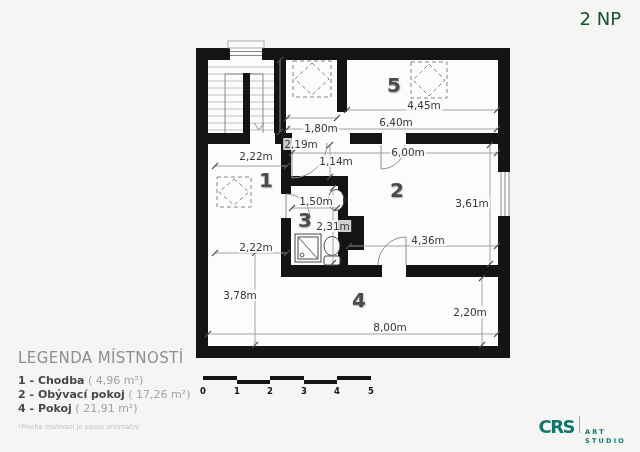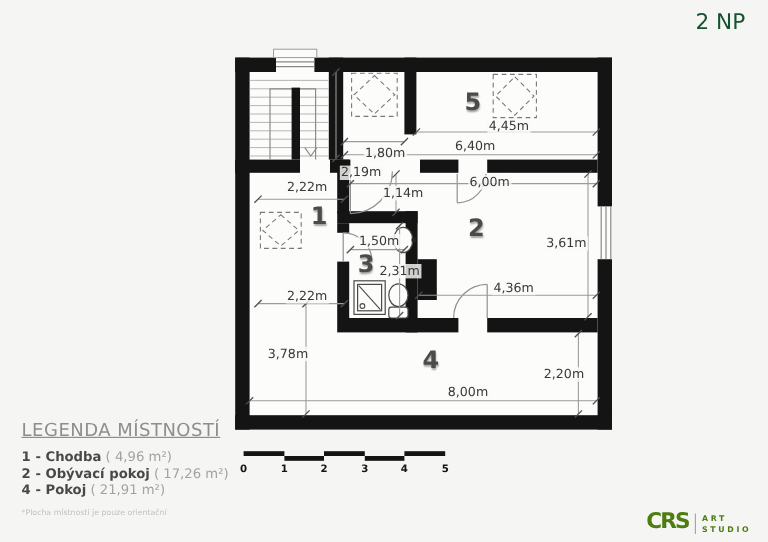--- a/index.html
+++ b/index.html
@@ -15,29 +15,29 @@
   .dim{position:absolute;transform:translate(-50%,-50%);font-size:10.5px;color:#383838;
        background:rgba(250,250,248,.82);padding:0 1px;white-space:nowrap;line-height:12px;}
   
   .room-num{position:absolute;transform:translate(-50%,-50%);font-size:20px;font-weight:bold;color:#4b4b4b;
             text-shadow:.5px 1px 1.5px rgba(0,0,0,.35);}
   
   .scale-num{position:absolute;top:386px;transform:translateX(-50%);font-size:8.5px;font-weight:bold;color:#141414;}
 
   
   .legend{position:absolute;left:18px;top:349px;}
-  .legend-title{font-size:15px;color:#8e8e8e;letter-spacing:.4px;text-decoration:underline;}
+  .legend-title{font-size:15px;color:#8e8e8e;letter-spacing:.4px;}
   .legend-items{margin-top:7px;}
   .legend-item{font-size:11px;line-height:14px;white-space:nowrap;}
   .legend-item .nm{font-weight:bold;color:#484848;}
   .legend-item .ar{color:#a2a2a2;}
   .legend-foot{margin-top:7px;font-size:6.5px;color:#c0c0c0;}
 
   
-  .studio{position:absolute;right:14px;bottom:7px;display:flex;align-items:flex-end;gap:5px;color:#4d7c0f;}
+  .studio{position:absolute;right:14px;bottom:7px;display:flex;align-items:flex-start;gap:5px;color:#0f766e;}
   .studio .mono{font-size:18px;font-weight:700;letter-spacing:-1.5px;}
   .studio .bar{width:1px;height:17px;background:#a8a8a8;}
   .studio .lines{display:flex;flex-direction:column;font-size:6.5px;font-weight:600;
                  letter-spacing:2.2px;line-height:8.5px;margin-top:12px;}
 
   
   .wall{fill:#141414;}
   .floor{fill:#fcfcfb;}
   .tread{stroke:#b3b3b3;stroke-width:.8;}
   .thin{stroke:#8b8b8b;stroke-width:1;fill:none;}

